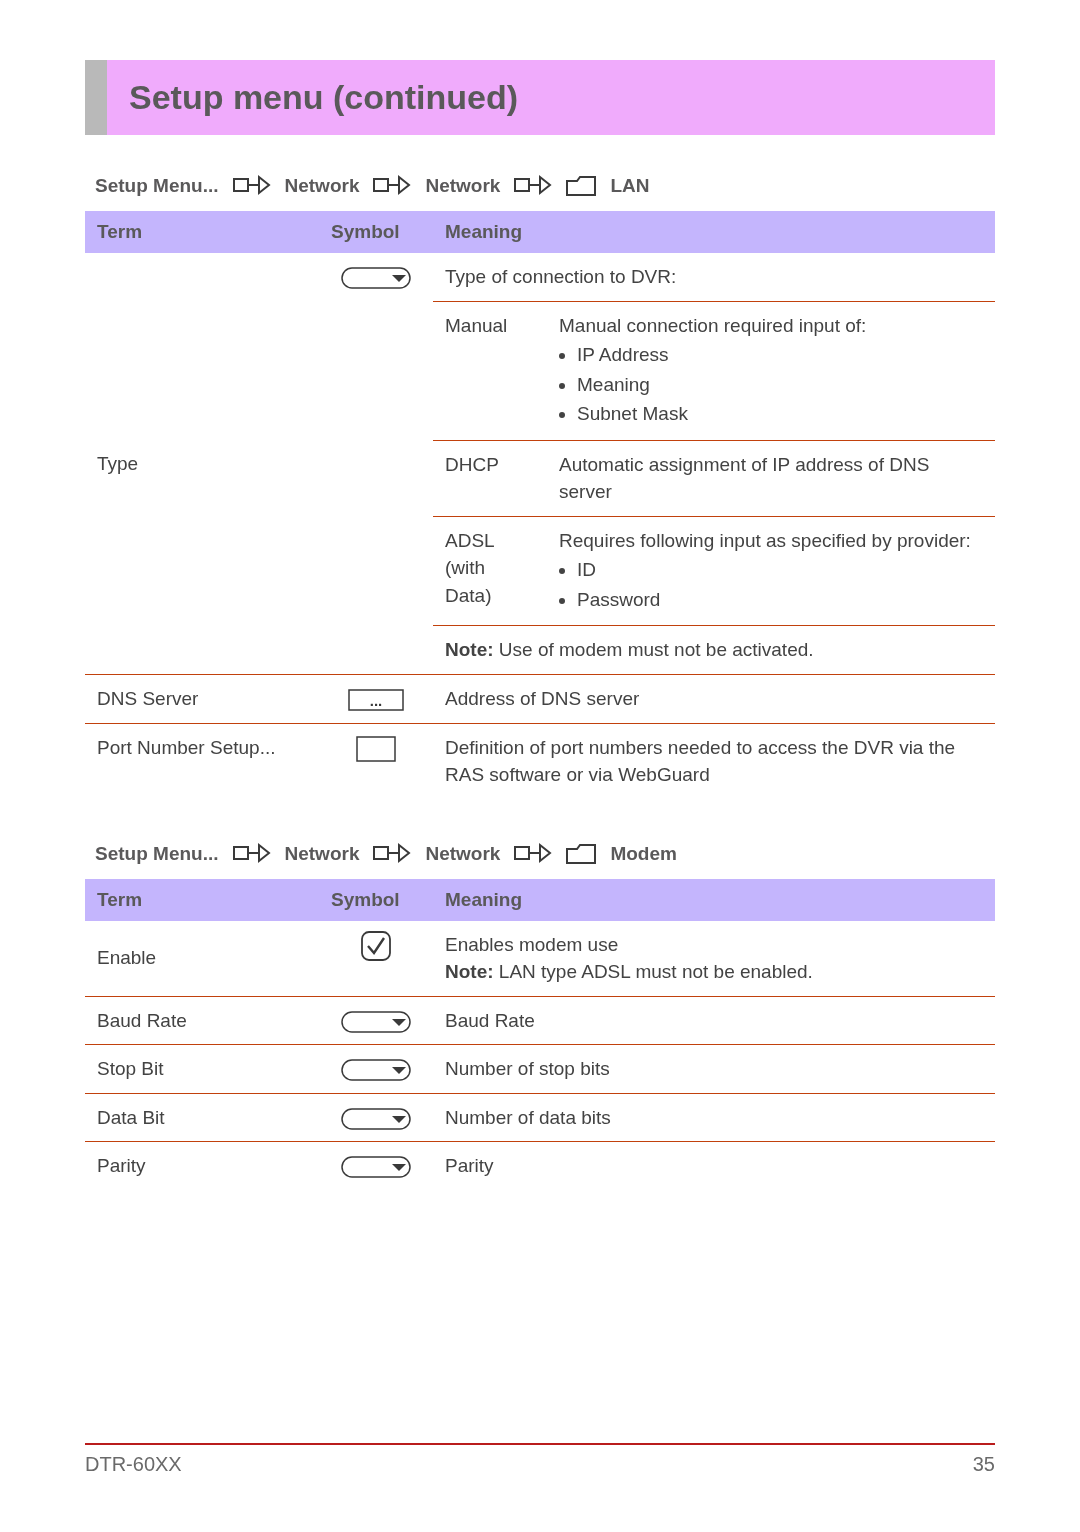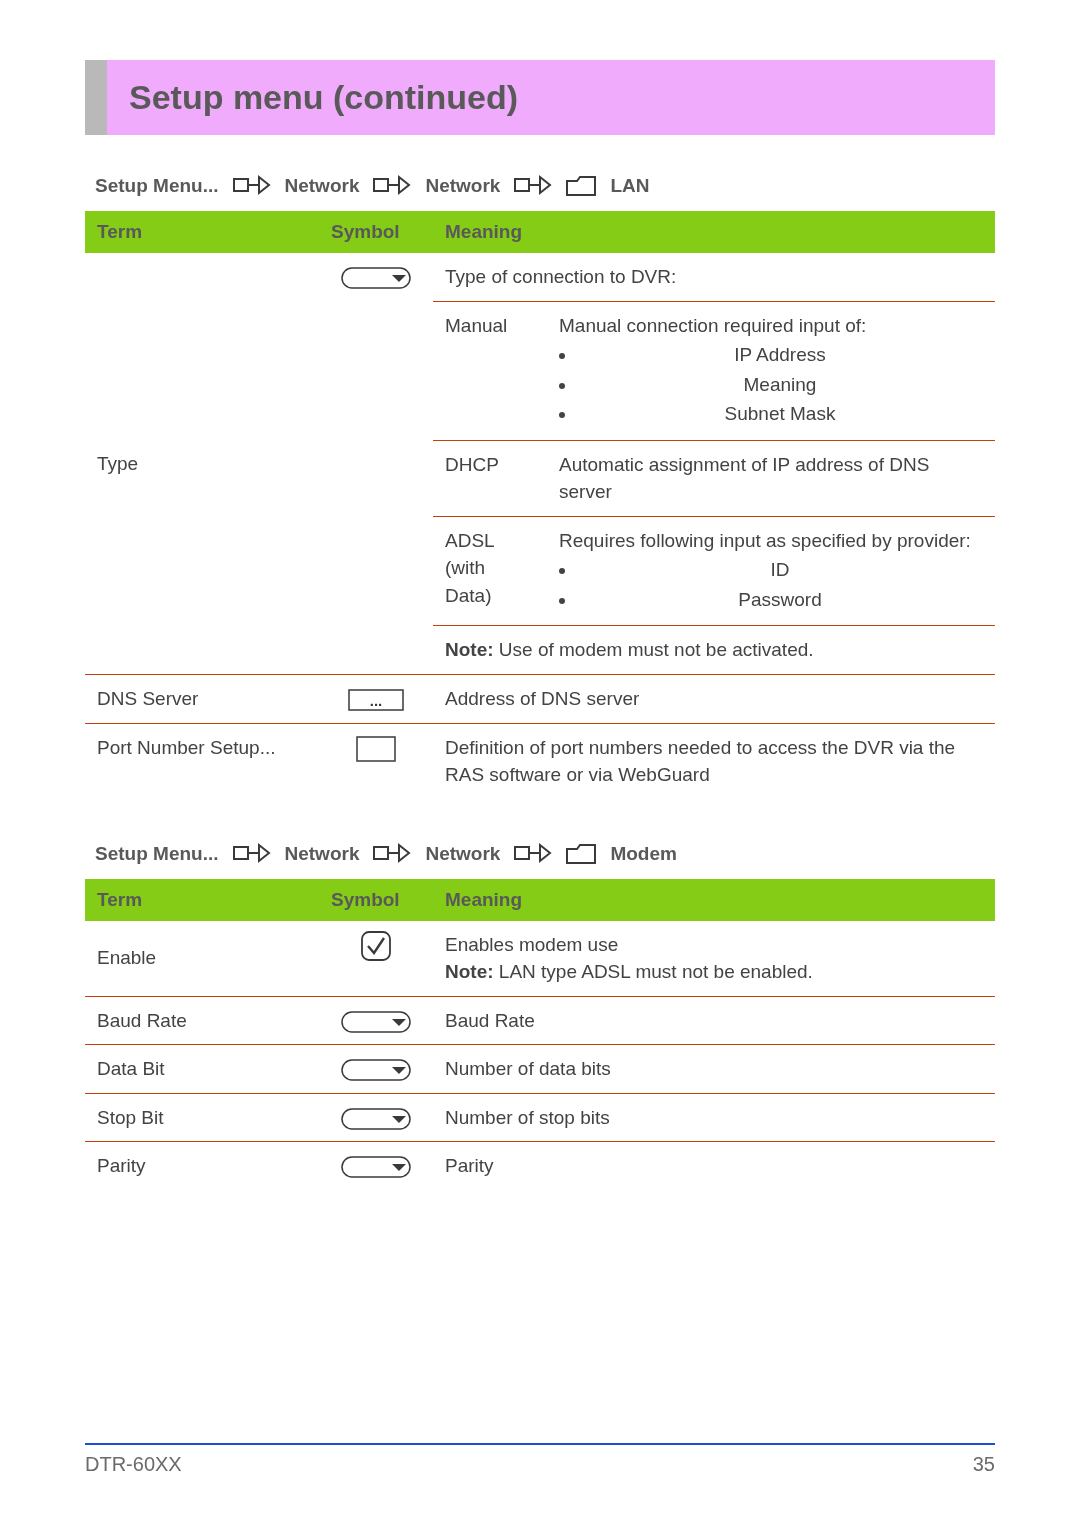--- a/index.html
+++ b/index.html
@@ -50,58 +50,58 @@
   .bc-arrow svg { display: block; }
   .bc-folder svg { display: block; }
 
   table.spec {
     width: 100%;
     border-collapse: collapse;
     font-size: 19px;
     color: #434343;
   }
   table.spec thead th {
-    background: #84cc16;
+    background: #c4b5fd;
     color: #5a595a;
     font-weight: bold;
     text-align: left;
     padding: 10px 12px;
     font-size: 19px;
   }
   table.spec td {
     border-top: 1px solid #c2410c;
     padding: 10px 12px;
     vertical-align: top;
     line-height: 1.45;
   }
   table.spec td.no-top { border-top: none; margin-top: 8px; }
   .col-term   { width: 210px; }
   .col-symbol { width: 90px; text-align: center; vertical-align: middle; }
   .col-sublabel { width: 90px; }
   .symcell { text-align: center; vertical-align: middle; }
 
-  ul.bullets { margin: 2px 0 2px 18px; padding: 0; text-align: center; }
+  ul.bullets { margin: 2px 0 2px 18px; padding: 0; }
   ul.bullets li { margin: 2px 0; }
 
   
   .sym-dropdown, .sym-dots, .sym-rect, .sym-check {
     display: inline-block;
     vertical-align: middle;
   }
   .sym-dropdown svg,
   .sym-dots svg,
   .sym-rect svg,
   .sym-check svg { display: block; }
 
   .footer {
     position: absolute;
     left: 85px;
     right: 85px;
     bottom: 56px;
-    border-top: 2px solid #1d4ed8;
+    border-top: 2px solid #b91c1c;
     display: flex;
     justify-content: space-between;
     padding-top: 8px;
     color: #6a6a6a;
     font-size: 20px;
   }
 </style>
 </head>
 <body>
 
@@ -300,34 +300,34 @@
         </tr>
         <tr>
           <td>Baud Rate</td>
           <td class="symcell"><span class="sym-dropdown"><svg width="70" height="22" viewBox="0 0 70 22">
                   <rect x="1" y="1" width="68" height="20" rx="10" ry="10" fill="none" stroke="#3a3a3a" stroke-width="1.5"></rect>
                   <path d="M51 8 L58 15 L65 8 Z" fill="#3a3a3a"></path>
                 </svg></span></td>
           <td>Baud Rate</td>
         </tr>
         <tr>
+          <td>Stop Bit</td>
+          <td class="symcell"><span class="sym-dropdown"><svg width="70" height="22" viewBox="0 0 70 22">
+                  <rect x="1" y="1" width="68" height="20" rx="10" ry="10" fill="none" stroke="#3a3a3a" stroke-width="1.5"></rect>
+                  <path d="M51 8 L58 15 L65 8 Z" fill="#3a3a3a"></path>
+                </svg></span></td>
+          <td>Number of stop bits</td>
+        </tr>
+        <tr>
           <td>Data Bit</td>
           <td class="symcell"><span class="sym-dropdown"><svg width="70" height="22" viewBox="0 0 70 22">
                   <rect x="1" y="1" width="68" height="20" rx="10" ry="10" fill="none" stroke="#3a3a3a" stroke-width="1.5"></rect>
                   <path d="M51 8 L58 15 L65 8 Z" fill="#3a3a3a"></path>
                 </svg></span></td>
           <td>Number of data bits</td>
-        </tr>
-        <tr>
-          <td>Stop Bit</td>
-          <td class="symcell"><span class="sym-dropdown"><svg width="70" height="22" viewBox="0 0 70 22">
-                  <rect x="1" y="1" width="68" height="20" rx="10" ry="10" fill="none" stroke="#3a3a3a" stroke-width="1.5"></rect>
-                  <path d="M51 8 L58 15 L65 8 Z" fill="#3a3a3a"></path>
-                </svg></span></td>
-          <td>Number of stop bits</td>
         </tr>
         <tr>
           <td>Parity</td>
           <td class="symcell"><span class="sym-dropdown"><svg width="70" height="22" viewBox="0 0 70 22">
                   <rect x="1" y="1" width="68" height="20" rx="10" ry="10" fill="none" stroke="#3a3a3a" stroke-width="1.5"></rect>
                   <path d="M51 8 L58 15 L65 8 Z" fill="#3a3a3a"></path>
                 </svg></span></td>
           <td>Parity</td>
         </tr>
       </tbody>

